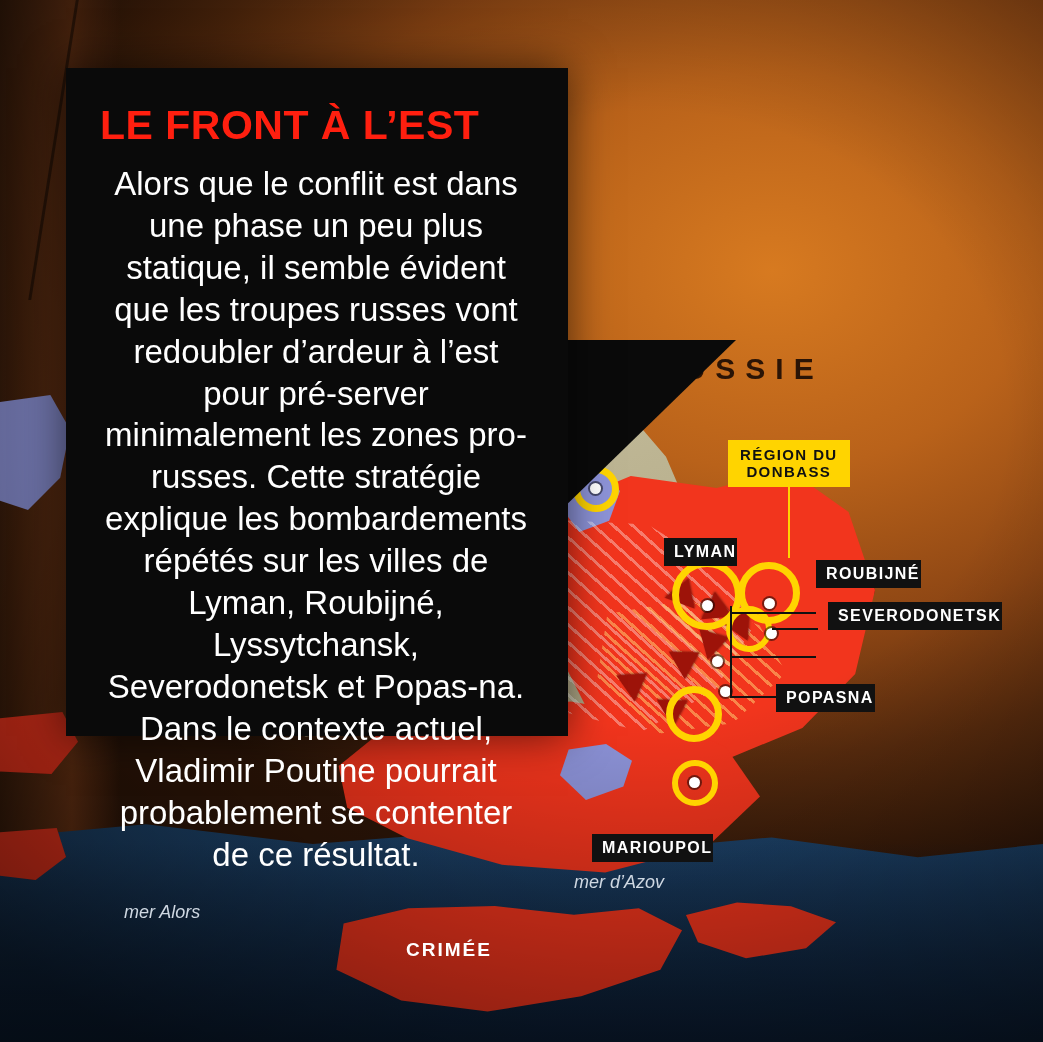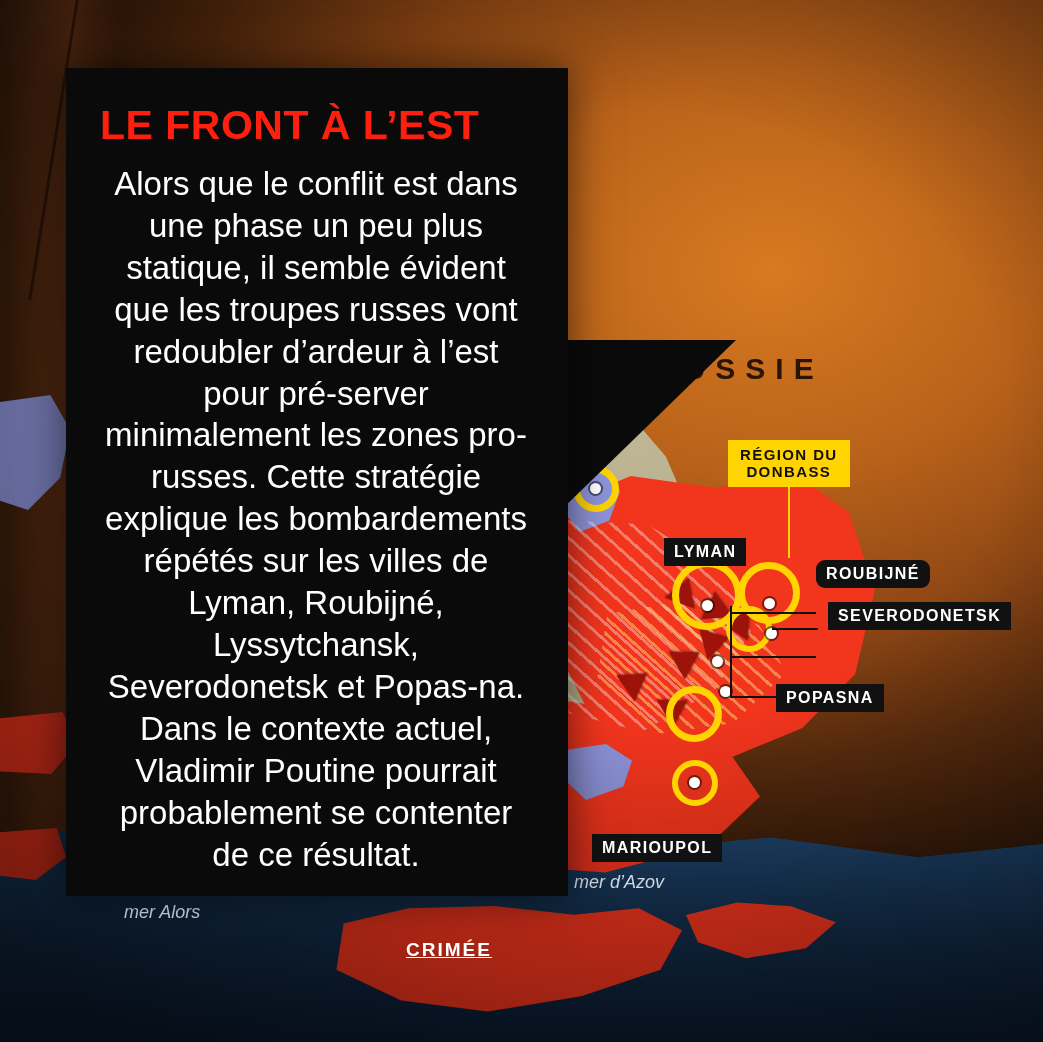--- a/index.html
+++ b/index.html
@@ -213,48 +213,47 @@
   }
 
   
   .plaque {
     position: absolute;
     background: #111111;
     color: #ffffff;
     font-size: 16px;
     font-weight: 700;
     letter-spacing: 1.4px;
-    padding: 5px 10px 5px 10px;
+    padding: 5px 1px 5px 10px;
     white-space: nowrap;
     font-family: "Liberation Sans", sans-serif;
   }
   .plaque.yellow {
     background: #ffd400;
     color: #111111;
     line-height: 1.15;
     text-align: center;
   }
   .plaque.crimea {
     background: transparent;
     color: #ffffff;
     font-size: 19px;
     letter-spacing: 2px;
-    text-decoration: underline;
   }
   .leader {
     position: absolute;
     background: #111111;
   }
   .leader.yellow { background: #ffd400; }
 
   
   .panel {
     position: absolute;
     left: 66px; top: 68px;
-    width: 502px; height: 828px;
+    width: 502px; height: 668px;
     background: #0a0a0a;
     box-shadow: 0 0 40px rgba(0,0,0,0.6);
   }
   .panel-inner {
     padding: 34px 36px 0 34px;
   }
   .panel-title {
     color: #ff1f0f;
     font-size: 41px;
     font-weight: 800;
@@ -343,21 +342,21 @@
   <div class="leader yellow" style="left:788px; top:478px; width:2px; height:80px;"></div>
 
   <div class="country-label" style="left:652px; top:352px;">RUSSIE</div>
 
   <div class="plaque yellow" style="left:728px; top:440px; font-size:15px; padding:6px 12px;">
     <div>RÉGION DU</div>
     <div>DONBASS</div>
   </div>
 
   <div class="plaque" style="left:664px; top:538px;">LYMAN</div>
-  <div class="plaque" style="left:816px; top:560px;border-radius:9px;">ROUBIJNÉ</div>
+  <div class="plaque" style="left:816px; top:560px;">ROUBIJNÉ</div>
   <div class="plaque" style="left:828px; top:602px;">SEVERODONETSK</div>
   <div class="plaque" style="left:776px; top:684px;">POPASNA</div>
   <div class="plaque" style="left:592px; top:834px;">MARIOUPOL</div>
   <div class="plaque crimea" style="left:396px; top:934px;">CRIMÉE</div>
 
   <div class="sea-label" style="left:124px; top:902px;">mer Alors</div>
   <div class="sea-label" style="left:574px; top:872px;text-align:center;">mer d’Azov</div>
 
   <div class="panel-tail2"></div>
   <div class="panel">

